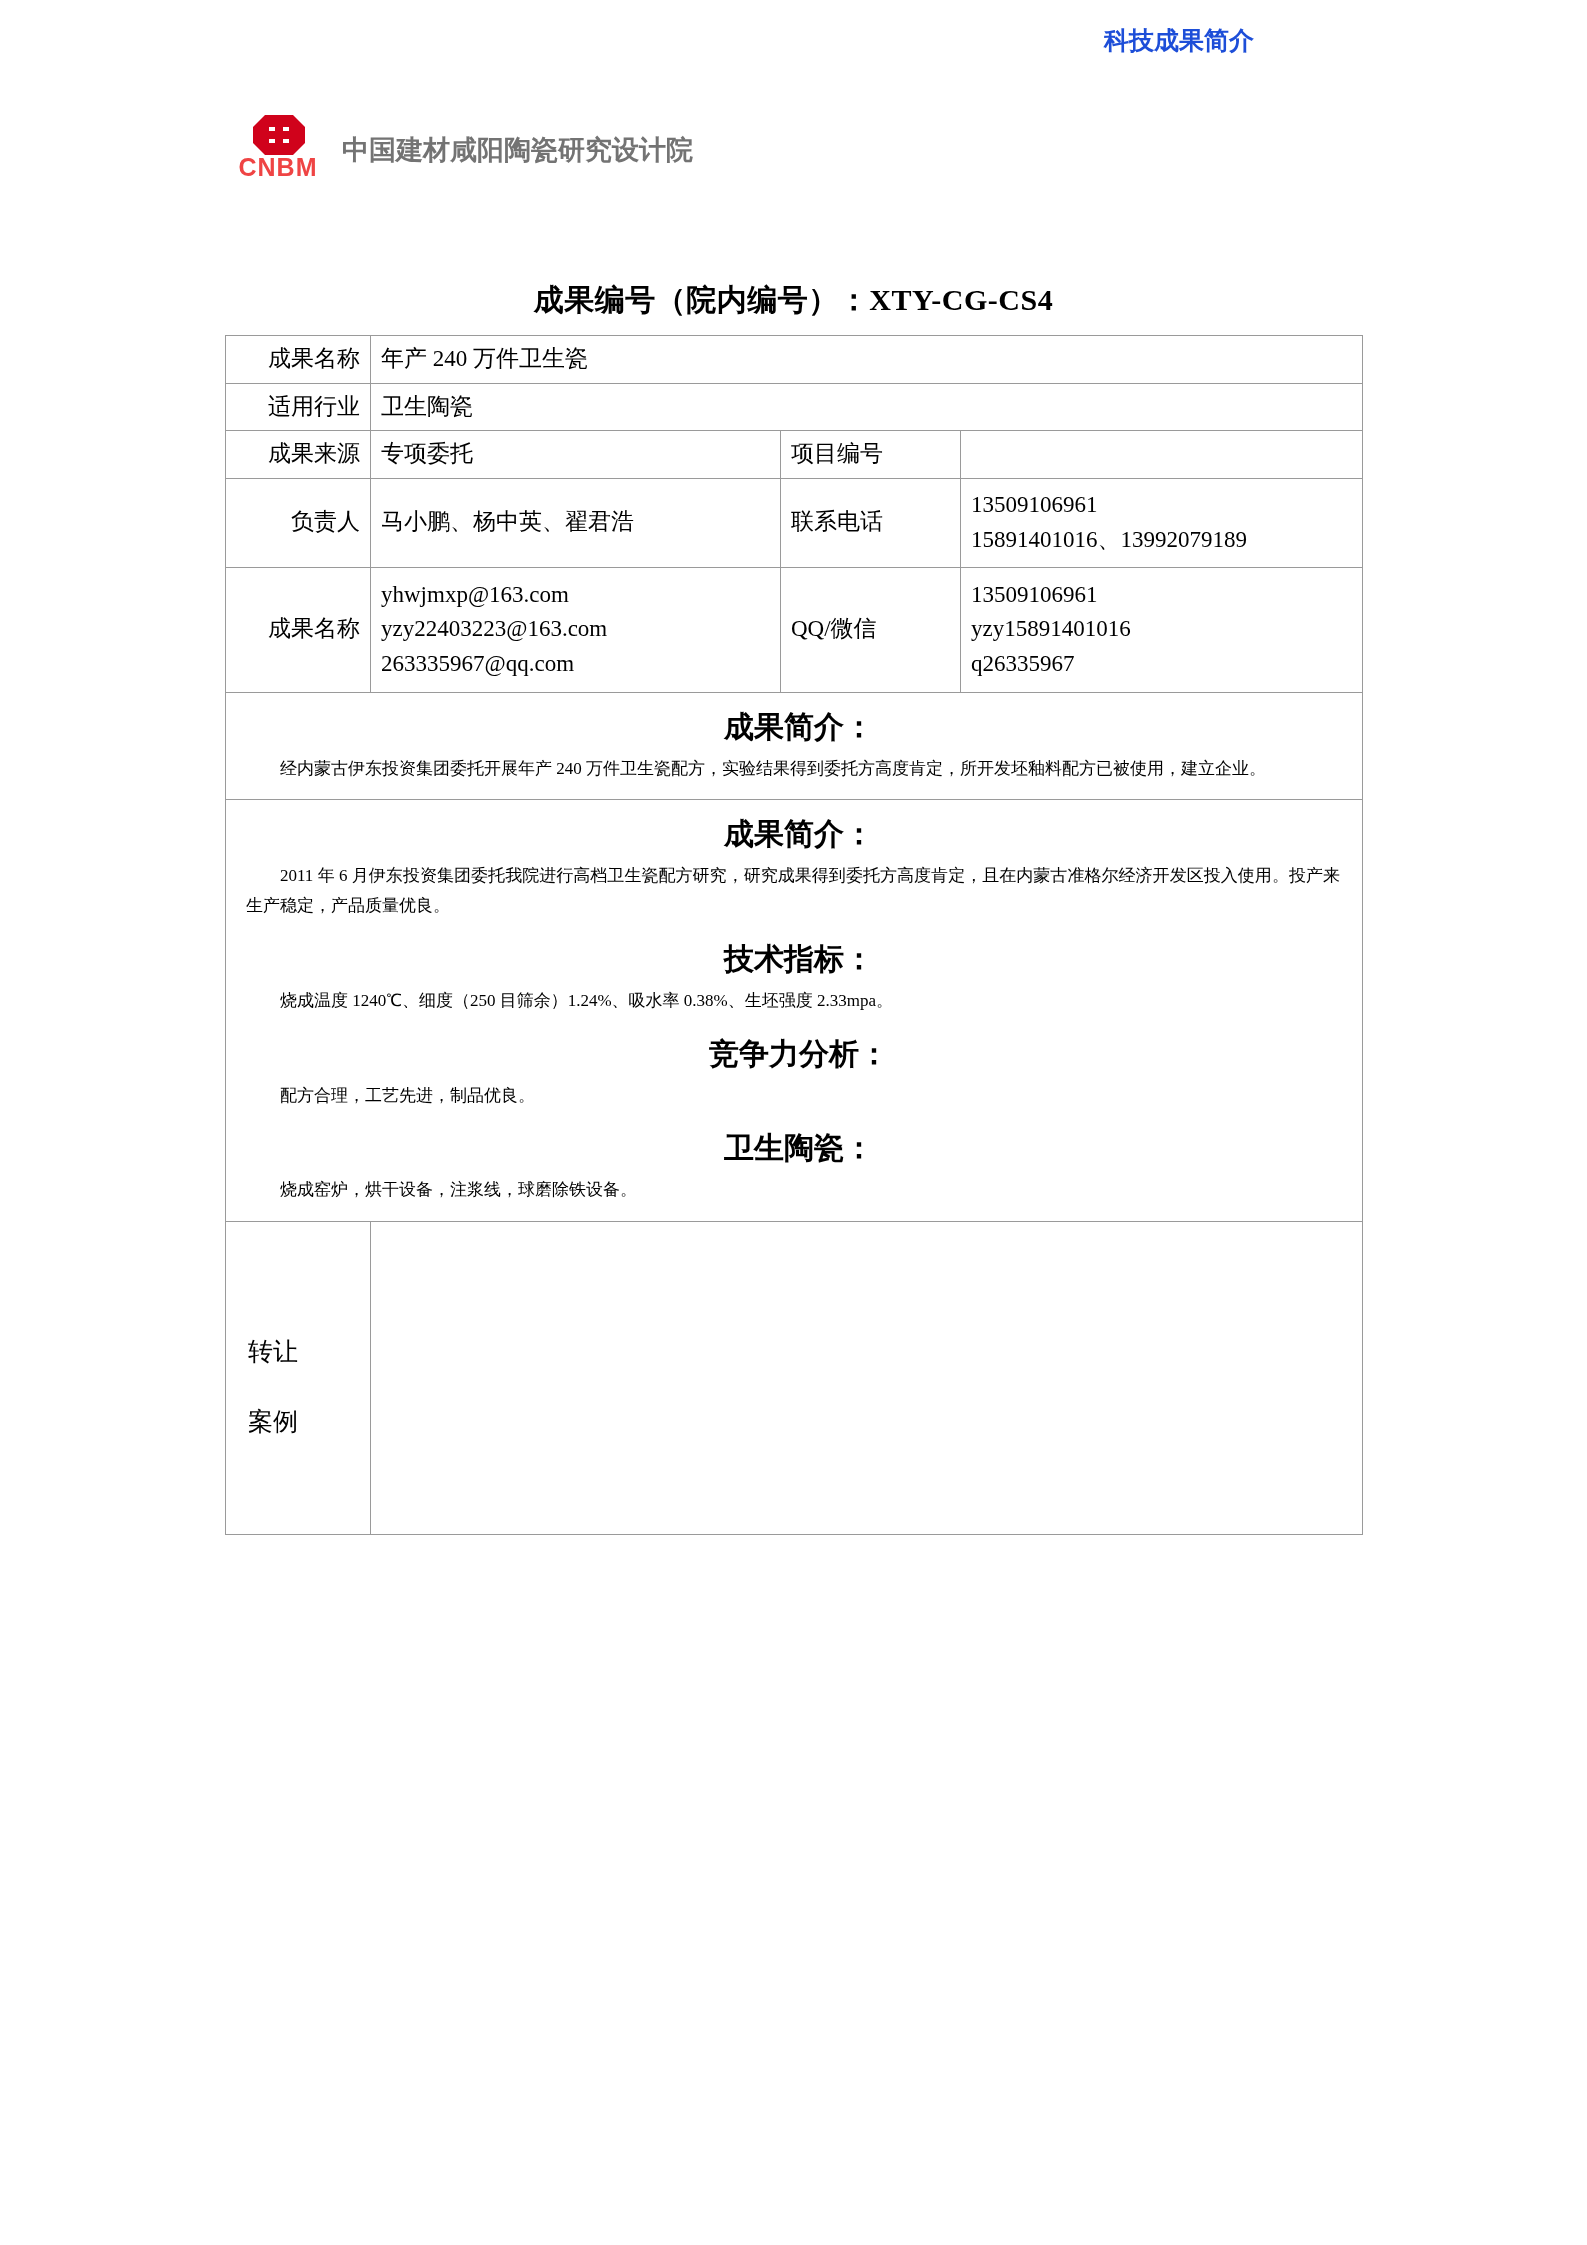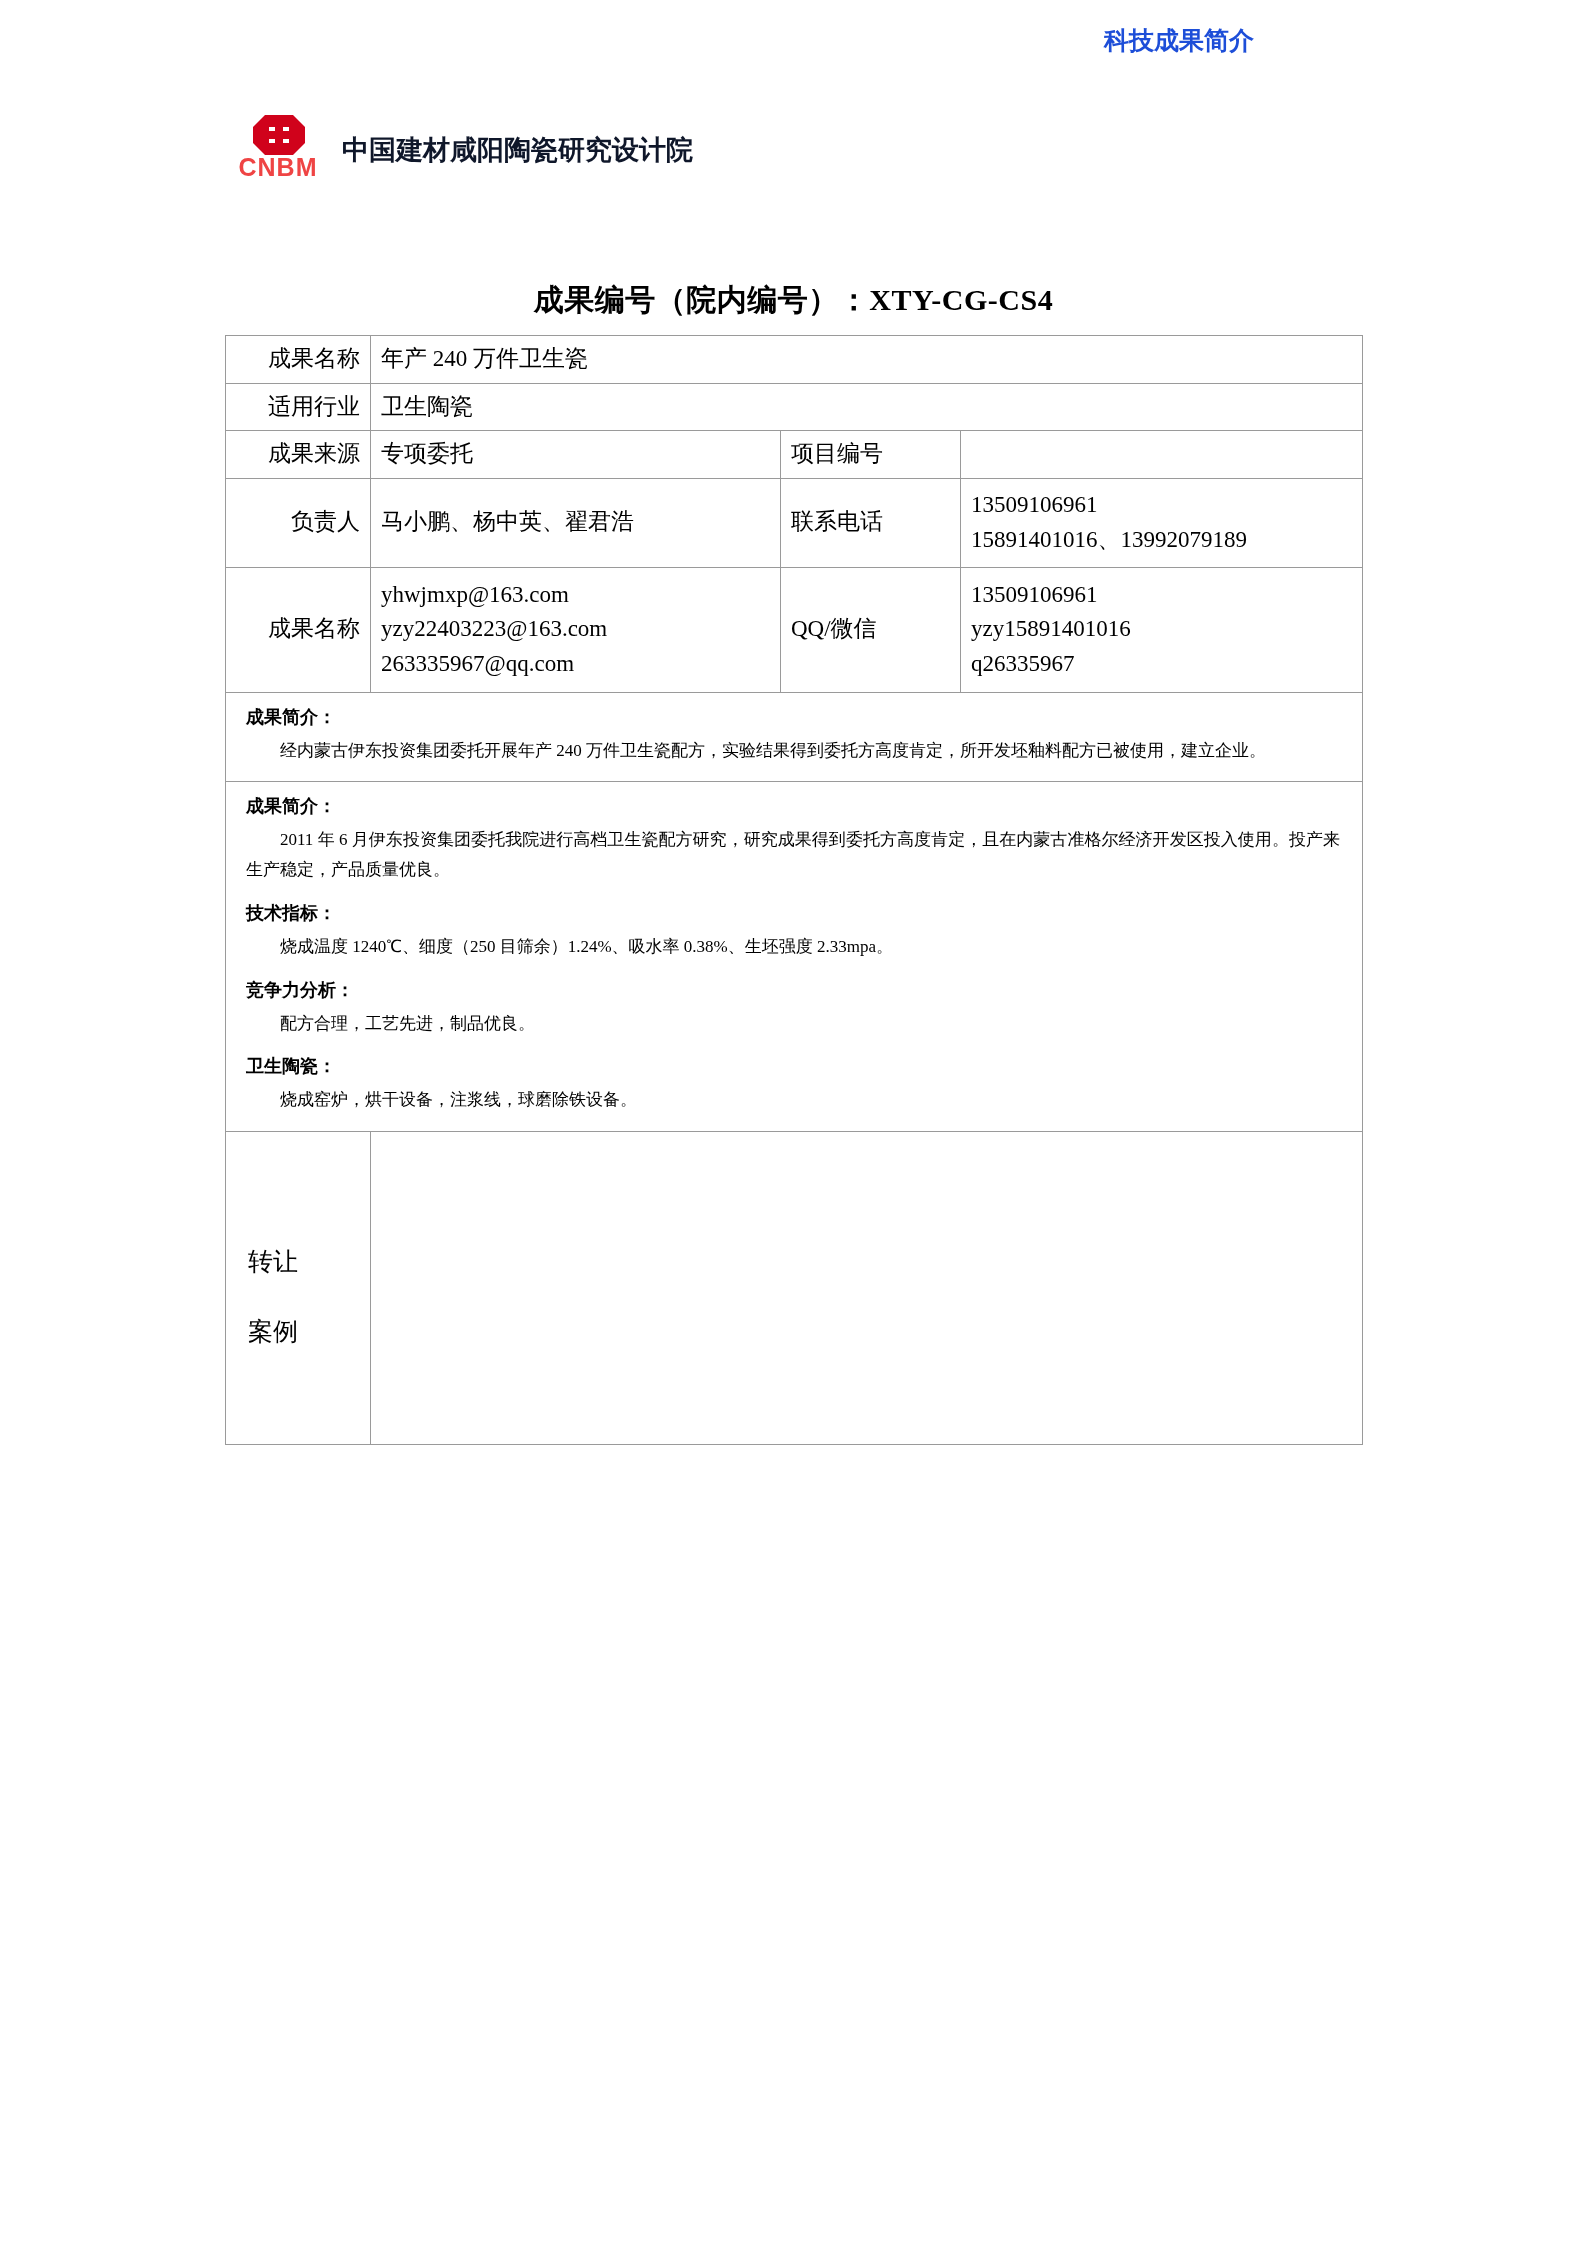--- a/index.html
+++ b/index.html
@@ -54,21 +54,21 @@
     font-weight: bold;
     font-size: 25px;
     letter-spacing: 1px;
     color: #ef4444;
     line-height: 1;
   }
   .org-name {
     font-family: "Liberation Sans", sans-serif;
     font-size: 27px;
     font-weight: bold;
-    color: #0f172a;
+    color: #737373;
     margin-left: 12px;
     white-space: nowrap;
   }
   .header-right {
     position: absolute;
     left: 1104px;
     top: 0;
     height: 80px;
     display: flex;
     align-items: center;
@@ -117,22 +117,23 @@
     text-align: left;
     padding-left: 16px;
     white-space: nowrap;
   }
   .cell-lines div { white-space: nowrap; }
 
   
   .sec-head {
     font-family: Liberation Sans, sans-serif;
     font-weight: bold;
-    font-size: 18px;
+    font-size: 30px;
     padding: 5px 0 3px 10px;
+    text-align: center;
   }
   .sec-body {
     font-size: 17px;
     line-height: 1.75;
     padding: 2px 12px 10px 10px;
     text-align: justify;
   }
   .indent { text-indent: 2em; }
 
   td.block {

